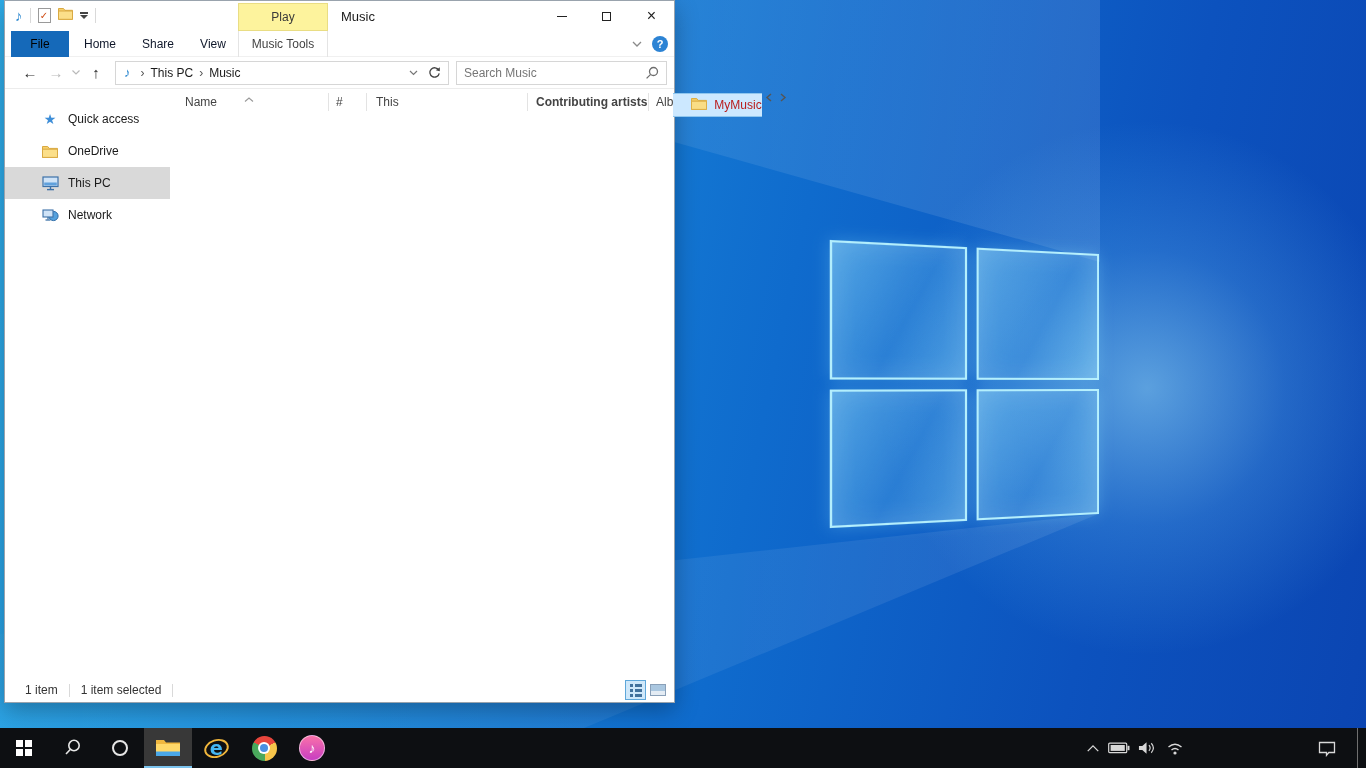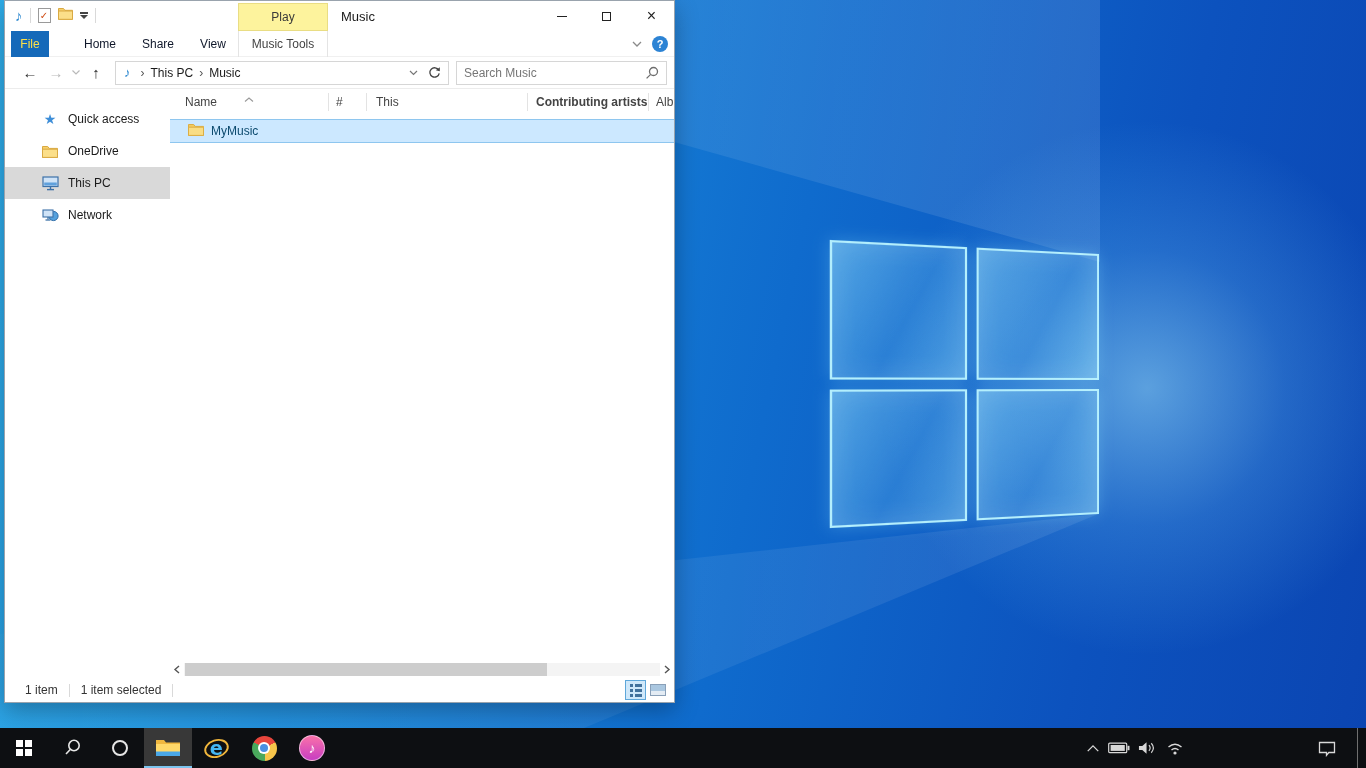--- a/index.html
+++ b/index.html
@@ -43,21 +43,21 @@
     border:1px solid #e9dd84; font-size:12px; color:#3a3a3a; display:flex; align-items:center; justify-content:center; }
   .win-title { position:absolute; left:336px; top:8px; font-size:13px; color:#1a1a1a; }
   .win-controls { position:absolute; right:0; top:0; display:flex; }
   .win-btn { width:45px; height:30px; display:flex; align-items:center; justify-content:center; color:#222; }
   .minglyph { width:10px; height:1px; background:#222; }
   .maxglyph { width:9px; height:9px; border:1px solid #222; }
   .closeglyph { font-size:16px; line-height:16px; color:#222; }
 
   .tabrow { height:26px; flex:none; position:relative; border-bottom:1px solid #f0f0f0; background:#fff; font-size:12px; }
   .tab { position:absolute; top:0; height:26px; display:flex; align-items:center; justify-content:center; color:#0f172a; }
-  .tab-file { left:6px; width:38px; background:#1569b9; color:#fde047; }
+  .tab-file { left:6px; width:58px; background:#1569b9; color:#000000; }
   .tab-home { left:70px; width:50px; }
   .tab-share { left:128px; width:50px;text-align:right; }
   .tab-view { left:186px; width:44px; }
   .tab-musictools { left:233px; width:90px; color:#444; border-left:1px solid #e4e4e4; border-right:1px solid #e4e4e4; }
   .ribbon-ctrl { position:absolute; right:6px; top:0; height:26px; display:flex; align-items:center; gap:10px; }
   .help-circle { width:16px; height:16px; border-radius:50%; background:#2c83d4; color:#fff; font-size:11px;
     font-weight:bold; display:flex; align-items:center; justify-content:center; }
 
   .toolbar { height:32px; flex:none; display:flex; align-items:center; padding-left:12px; border-bottom:1px solid #ececec; background:#fff; }
   .navbtn { width:26px; text-align:center; font-size:15px; }
@@ -73,31 +73,31 @@
   .searchbox input { flex:1; border:none; outline:none; font-size:12px; font-family:inherit; color:#333; background:transparent; }
   .searchbox input::placeholder { color:#767676; }
 
   .content { flex:1; display:flex; min-height:0; background:#fff; }
   .sidebar { width:165px; flex:none; padding-top:14px; }
   .side-item { height:32px; display:flex; align-items:center; padding-left:36px; gap:9px; font-size:12px; color:#1a1a1a; }
   .side-item.selected { background:#d9d9d9; }
   .side-ic { width:18px; display:flex; justify-content:center; align-items:center; }
   .star { color:#3e8ed8; font-size:14px; }
 
-  .main { flex:1; display:flex; flex-direction:column; min-width:0; }
+  .main { flex:1; display:flex; flex-direction:row; min-width:0; }
   .cols { height:26px; flex:none; display:flex; align-items:center; font-size:12px; color:#444; position:relative; }
   .col { height:18px; display:flex; align-items:center; border-right:1px solid #e3e3e3; }
   .col-name { width:159px; padding-left:15px; }
   .col-num { width:38px; padding-left:7px; }
   .col-title { width:161px; padding-left:9px; }
   .col-artists { width:121px; padding-left:8px;font-weight:bold; }
   .col-album { flex:1; padding-left:7px; border-right:none; }
   .sortmark { position:absolute; left:74px; top:2px; }
   .rows { flex:none; margin-top:4px; }
-  .frow { height:24px; display:flex; align-items:center; font-size:12px; color:#0c4a6e; padding-left:18px; gap:7px; }
+  .frow { height:24px; display:flex; align-items:center; font-size:12px; color:#b91c1c; padding-left:18px; gap:7px; }
   .frow.selected { background:#cce8ff; border-top:1px solid #8ec6ef; border-bottom:1px solid #8ec6ef; }
   .filler { flex:1; }
 
   .hscroll { height:17px; flex:none; display:flex; align-items:center; padding:0 3px; gap:3px; }
   .htrack { flex:1; height:13px; background:#f4f4f4; position:relative; }
   .hthumb { position:absolute; left:1px; top:0; width:76%; height:13px; background:#cdcdcd; }
 
   .statusbar { height:24px; flex:none; display:flex; align-items:center; gap:11px; padding-left:20px; font-size:12px; color:#333; }
   .sdiv { width:1px; height:13px; background:#d9d9d9; }
   .views { margin-left:auto; display:flex; margin-right:6px; gap:1px; }

